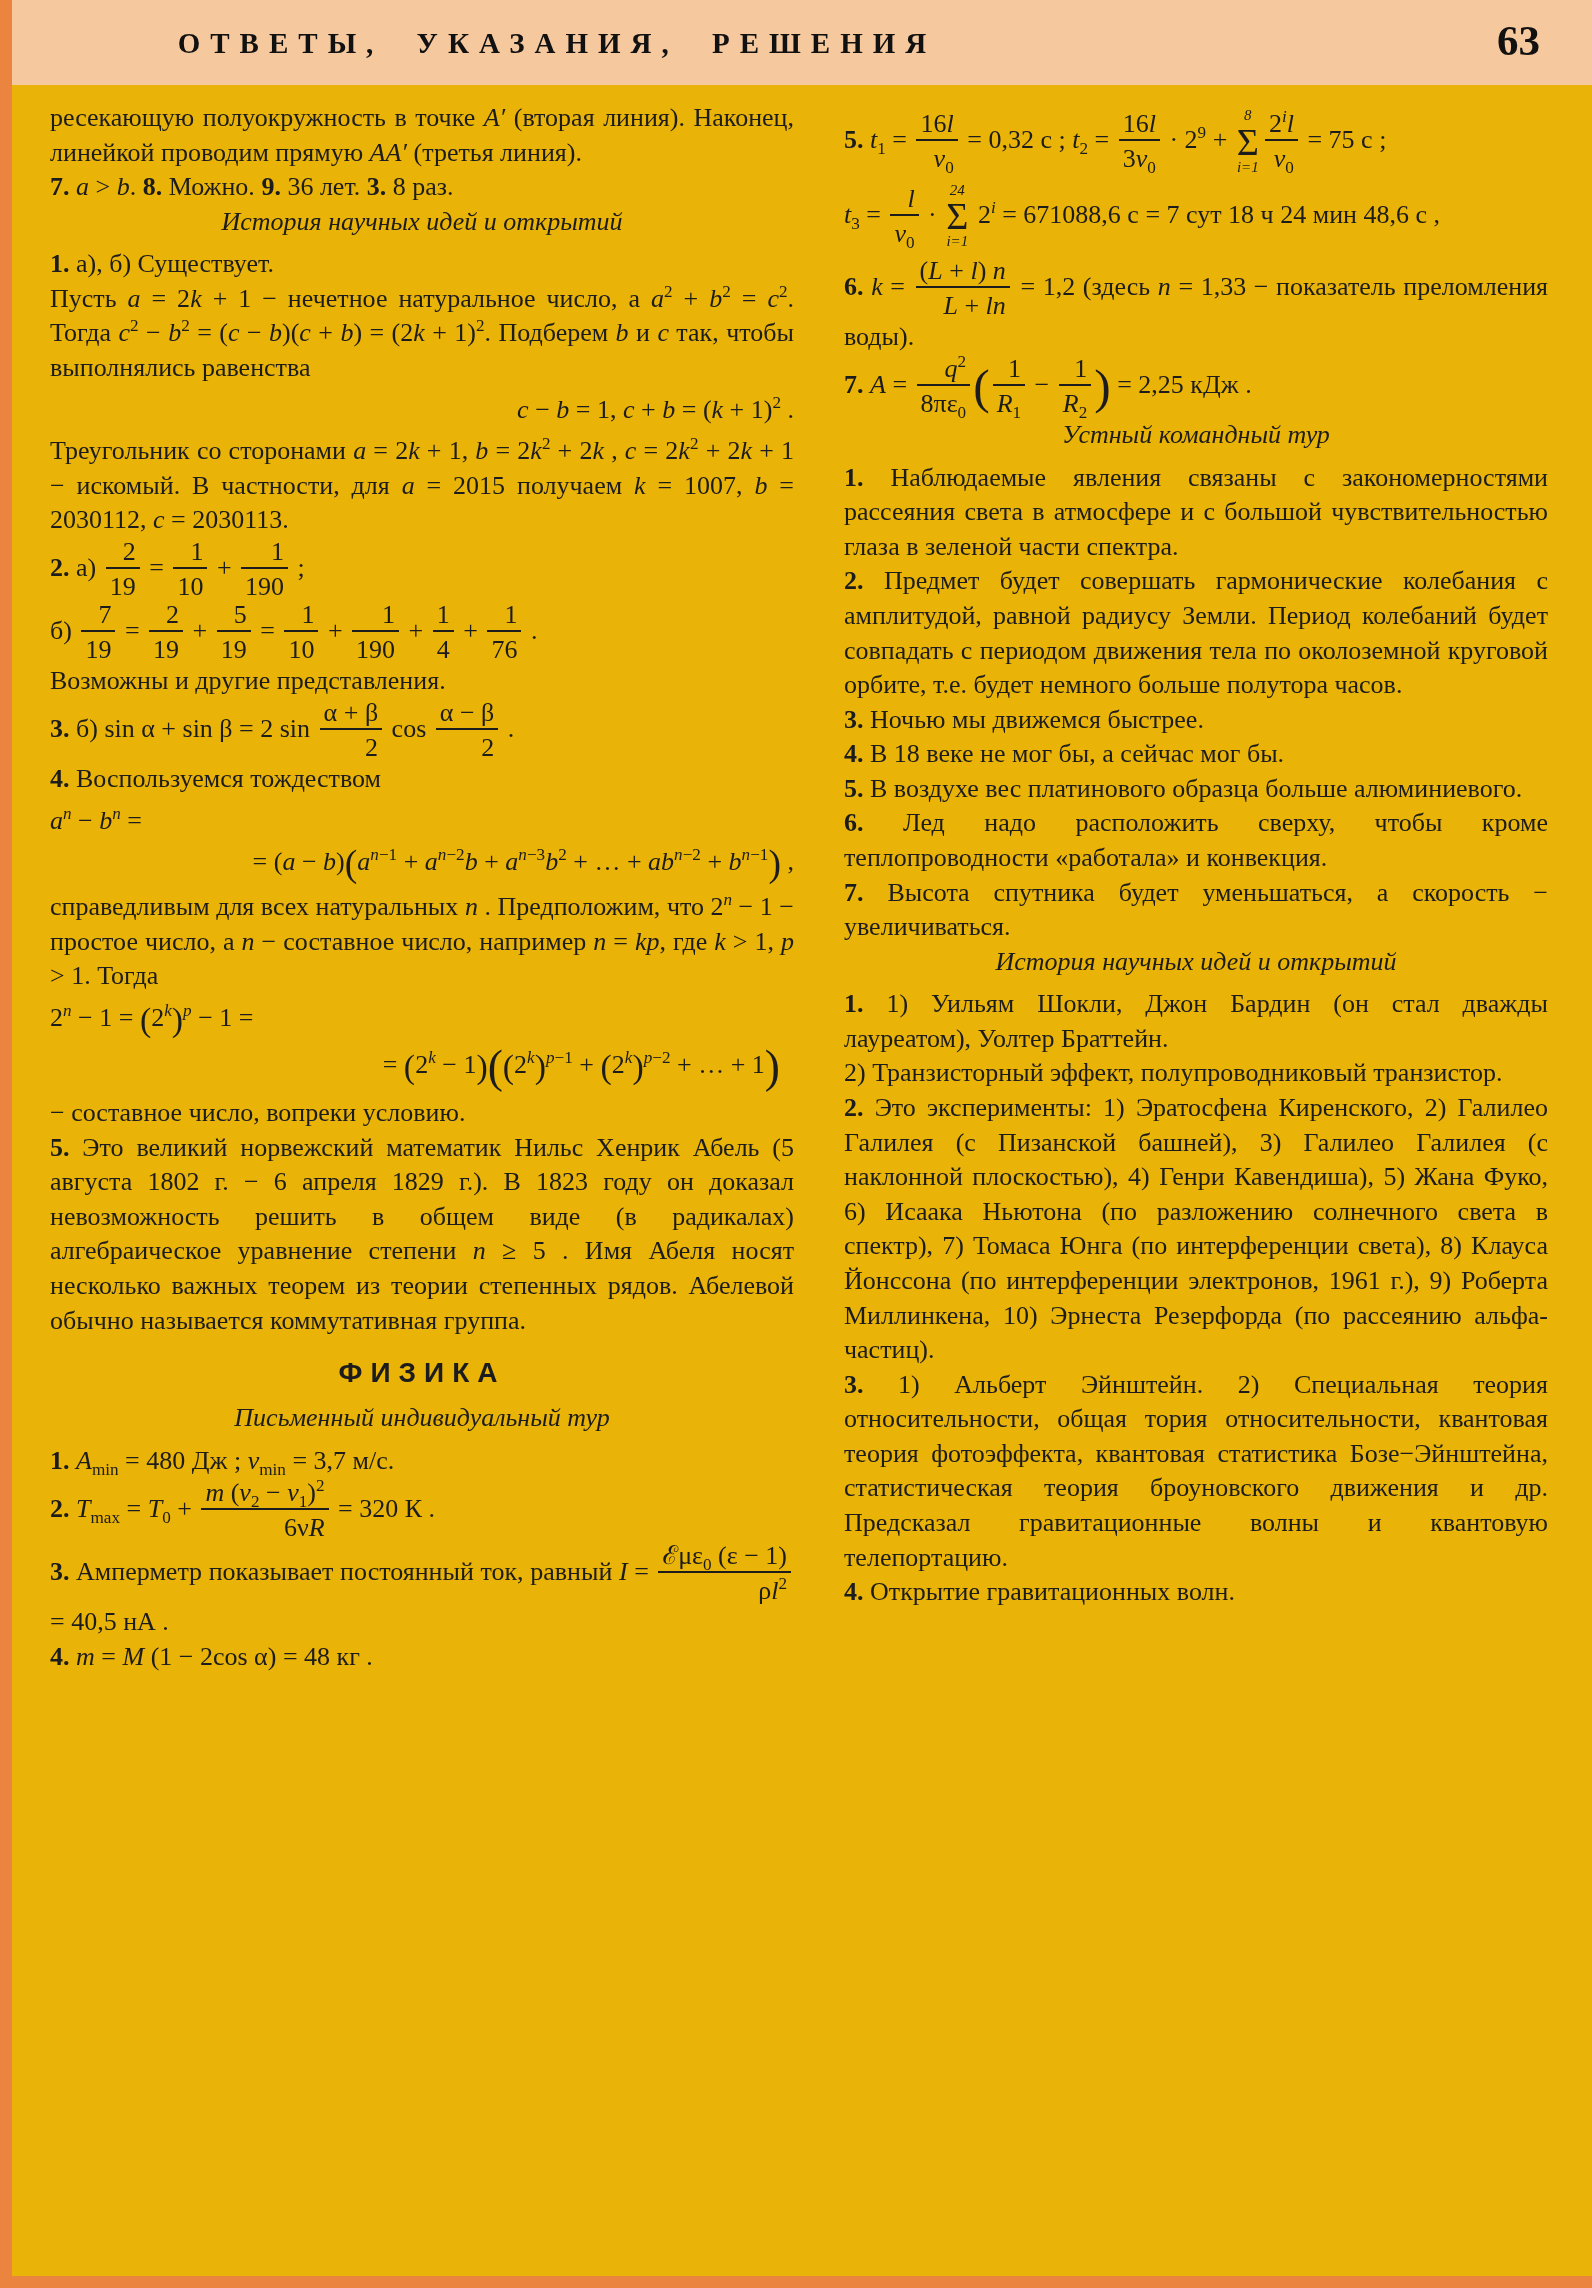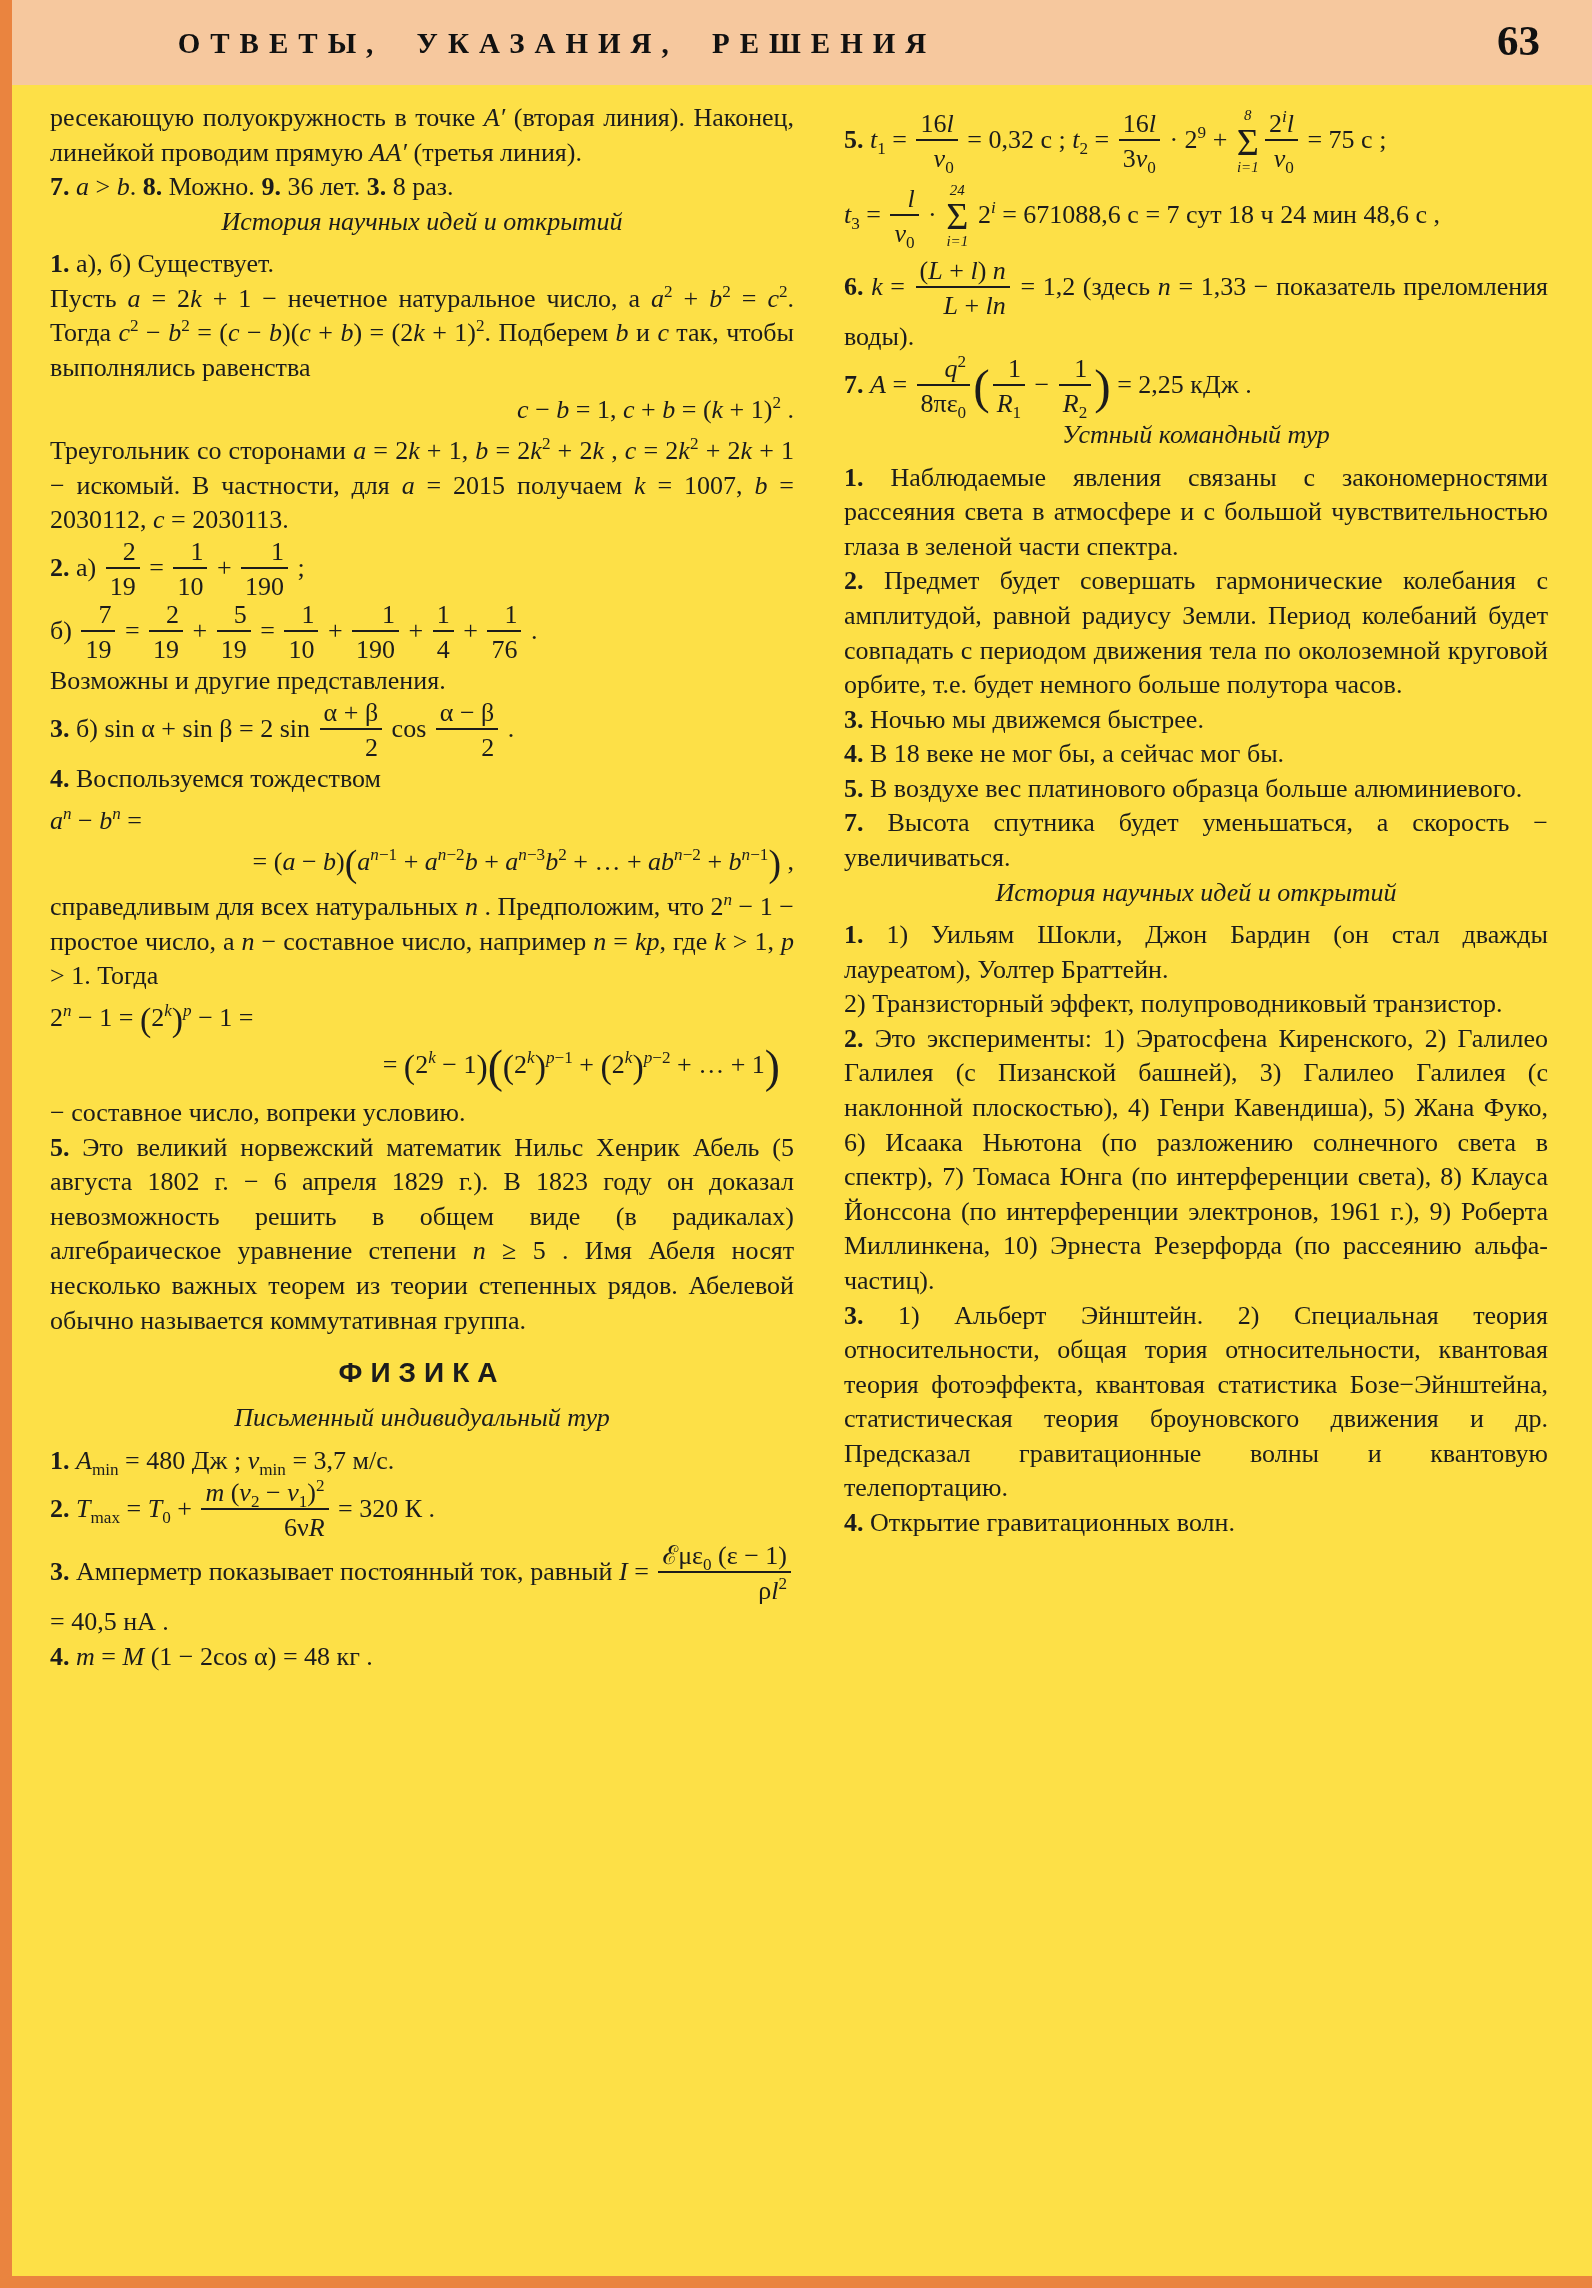--- a/index.html
+++ b/index.html
@@ -1,18 +1,18 @@
 <!DOCTYPE html>
 <html><head>
 <meta charset="utf-8">
 <style>
   * { box-sizing: border-box; margin: 0; padding: 0; }
   html, body { width: 1592px; }
   body { font-family: "Liberation Serif", serif; color: #1c1c1c; background: #ffffff; }
-  .page { position: relative; width: 1592px; height: 2289px; background: #fde047; overflow: hidden; }
+  .page { position: relative; width: 1592px; height: 2289px; background: #eab308; overflow: hidden; }
 
   .strip-left { position: absolute; left: 0; top: 0; width: 12px; height: 2289px; background: #ea843f; z-index: 6; }
   .strip-bottom { position: absolute; left: 0; right: 0; bottom: 0; height: 13px; background: #ea843f; z-index: 5; }
 
   .band { position: absolute; top: 0; left: 0; right: 0; height: 85px; background: #f6c89e; }
   .band .title { position: absolute; top: 27px; left: 149px; width: 816px; text-align: center;
                  font-weight: bold; font-size: 29px; letter-spacing: 10px; word-spacing: 16px; color: #111; }
   .band .pageno { position: absolute; top: 16px; right: 52px; font-weight: bold; font-size: 43px; color: #111; }
 
   .content { position: absolute; top: 101px; left: 50px; right: 44px; bottom: 26px; display: flex; gap: 50px; }
@@ -161,20 +161,21 @@
           </span> − <span class="frac">
             <span class="num">1</span>
             <span class="den"><span class="it">R</span><sub>2</sub></span>
           </span><span class="bigd" style="font-size: 1.9em;">)</span> = 2,25 кДж .</div>
         <div class="h-it">Устный командный тур</div>
         <div class="para"><span class="bd">1.</span> Наблюдаемые явления связаны с закономерностями рассеяния света в атмосфере и с большой чувствительностью глаза в зеленой части спектра.</div>
         <div class="para"><span class="bd">2.</span> Предмет будет совершать гармонические колебания с амплитудой, равной радиусу Земли. Период колебаний будет совпадать с периодом движения тела по околоземной круговой орбите, т.е. будет немного больше полутора часов.</div>
         <div class="para"><span class="bd">3.</span> Ночью мы движемся быстрее.</div>
         <div class="para"><span class="bd">4.</span> В 18 веке не мог бы, а сейчас мог бы.</div>
         <div class="para"><span class="bd">5.</span> В воздухе вес платинового образца больше алюминиевого.</div>
+        <div class="para"><span class="bd">6.</span> Лед надо расположить сверху, чтобы кроме теплопроводности «работала» и конвекция.</div>
         <div class="para"><span class="bd">7.</span> Высота спутника будет уменьшаться, а скорость − увеличиваться.</div>
         <div class="h-it">История научных идей и открытий</div>
         <div class="para"><span class="bd">1.</span> 1) Уильям Шокли, Джон Бардин (он стал дважды лауреатом), Уолтер Браттейн.</div>
         <div class="para">2) Транзисторный эффект, полупроводниковый транзистор.</div>
         <div class="para"><span class="bd">2.</span> Это эксперименты: 1) Эратосфена Киренского, 2) Галилео Галилея (с Пизанской башней), 3) Галилео Галилея (с наклонной плоскостью), 4) Генри Кавендиша), 5) Жана Фуко, 6) Исаака Ньютона (по разложению солнечного света в спектр), 7) Томаса Юнга (по интерференции света), 8) Клауса Йонссона (по интерференции электронов, 1961 г.), 9) Роберта Миллинкена, 10) Эрнеста Резерфорда (по рассеянию альфа-частиц).</div>
         <div class="para"><span class="bd">3.</span> 1) Альберт Эйнштейн. 2) Специальная теория относительности, общая тория относительности, квантовая теория фотоэффекта, квантовая статистика Бозе−Эйнштейна, статистическая теория броуновского движения и др. Предсказал гравитационные волны и квантовую телепортацию.</div>
         <div class="para"><span class="bd">4.</span> Открытие гравитационных волн.</div>
       </div>
   </div>
   <div class="strip-bottom"></div>

